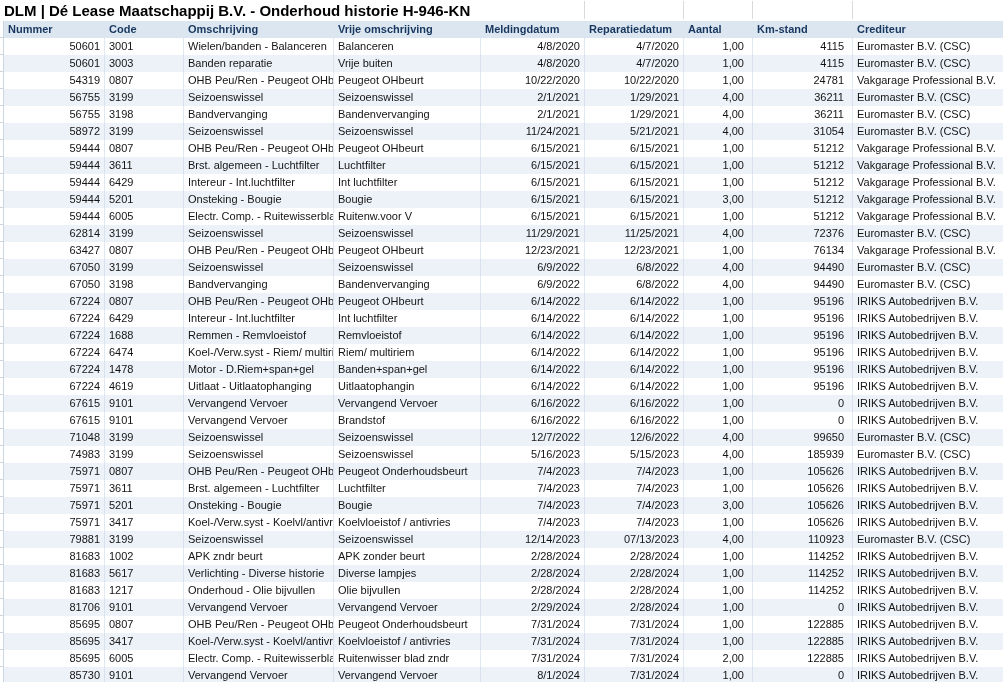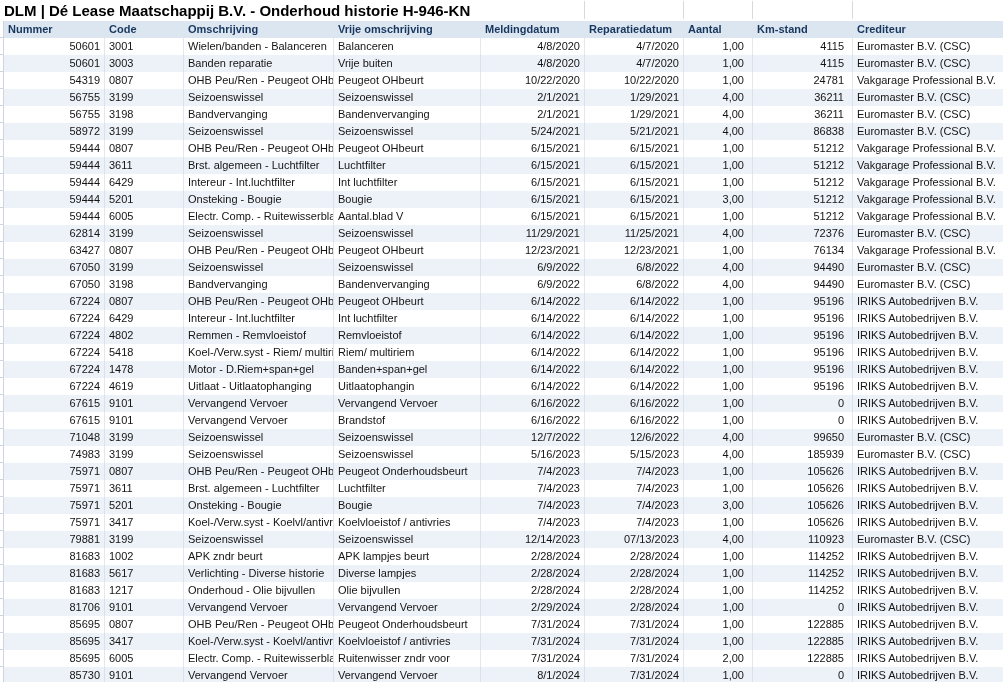--- a/index.html
+++ b/index.html
@@ -135,24 +135,24 @@
         <div class="cell c5 a-r">1/29/2021</div>
         <div class="cell c6 a-r">4,00</div>
         <div class="cell c7 a-r">36211</div>
         <div class="cell c8 a-l">Euromaster B.V. (CSC)</div>
       </div>
       <div class="row band">
         <div class="cell c0 a-r">58972</div>
         <div class="cell c1 a-l">3199</div>
         <div class="cell c2 a-l">Seizoenswissel</div>
         <div class="cell c3 a-l">Seizoenswissel</div>
-        <div class="cell c4 a-r">5/24/2021</div>
+        <div class="cell c4 a-r">11/24/2021</div>
         <div class="cell c5 a-r">5/21/2021</div>
         <div class="cell c6 a-r">4,00</div>
-        <div class="cell c7 a-r">86838</div>
+        <div class="cell c7 a-r">31054</div>
         <div class="cell c8 a-l">Euromaster B.V. (CSC)</div>
       </div>
       <div class="row">
         <div class="cell c0 a-r">59444</div>
         <div class="cell c1 a-l">0807</div>
         <div class="cell c2 a-l">OHB Peu/Ren - Peugeot OHbeurt</div>
         <div class="cell c3 a-l">Peugeot OHbeurt</div>
         <div class="cell c4 a-r">6/15/2021</div>
         <div class="cell c5 a-r">6/15/2021</div>
         <div class="cell c6 a-r">1,00</div>
@@ -189,21 +189,21 @@
         <div class="cell c4 a-r">6/15/2021</div>
         <div class="cell c5 a-r">6/15/2021</div>
         <div class="cell c6 a-r">3,00</div>
         <div class="cell c7 a-r">51212</div>
         <div class="cell c8 a-l">Vakgarage Professional B.V.</div>
       </div>
       <div class="row">
         <div class="cell c0 a-r">59444</div>
         <div class="cell c1 a-l">6005</div>
         <div class="cell c2 a-l">Electr. Comp. - Ruitewisserblad</div>
-        <div class="cell c3 a-l">Aantal.blad V</div>
+        <div class="cell c3 a-l">Ruitenw.voor V</div>
         <div class="cell c4 a-r">6/15/2021</div>
         <div class="cell c5 a-r">6/15/2021</div>
         <div class="cell c6 a-r">1,00</div>
         <div class="cell c7 a-r">51212</div>
         <div class="cell c8 a-l">Vakgarage Professional B.V.</div>
       </div>
       <div class="row band">
         <div class="cell c0 a-r">62814</div>
         <div class="cell c1 a-l">3199</div>
         <div class="cell c2 a-l">Seizoenswissel</div>
@@ -264,32 +264,32 @@
         <div class="cell c2 a-l">Intereur - Int.luchtfilter</div>
         <div class="cell c3 a-l">Int luchtfilter</div>
         <div class="cell c4 a-r">6/14/2022</div>
         <div class="cell c5 a-r">6/14/2022</div>
         <div class="cell c6 a-r">1,00</div>
         <div class="cell c7 a-r">95196</div>
         <div class="cell c8 a-l">IRIKS Autobedrijven B.V.</div>
       </div>
       <div class="row band">
         <div class="cell c0 a-r">67224</div>
-        <div class="cell c1 a-l">4802</div>
+        <div class="cell c1 a-l">1688</div>
         <div class="cell c2 a-l">Remmen - Remvloeistof</div>
         <div class="cell c3 a-l">Remvloeistof</div>
         <div class="cell c4 a-r">6/14/2022</div>
         <div class="cell c5 a-r">6/14/2022</div>
         <div class="cell c6 a-r">1,00</div>
         <div class="cell c7 a-r">95196</div>
         <div class="cell c8 a-l">IRIKS Autobedrijven B.V.</div>
       </div>
       <div class="row">
         <div class="cell c0 a-r">67224</div>
-        <div class="cell c1 a-l">5418</div>
+        <div class="cell c1 a-l">6474</div>
         <div class="cell c2 a-l">Koel-/Verw.syst - Riem/ multiriem</div>
         <div class="cell c3 a-l">Riem/ multiriem</div>
         <div class="cell c4 a-r">6/14/2022</div>
         <div class="cell c5 a-r">6/14/2022</div>
         <div class="cell c6 a-r">1,00</div>
         <div class="cell c7 a-r">95196</div>
         <div class="cell c8 a-l">IRIKS Autobedrijven B.V.</div>
       </div>
       <div class="row band">
         <div class="cell c0 a-r">67224</div>
@@ -409,21 +409,21 @@
         <div class="cell c4 a-r">12/14/2023</div>
         <div class="cell c5 a-r">07/13/2023</div>
         <div class="cell c6 a-r">4,00</div>
         <div class="cell c7 a-r">110923</div>
         <div class="cell c8 a-l">Euromaster B.V. (CSC)</div>
       </div>
       <div class="row">
         <div class="cell c0 a-r">81683</div>
         <div class="cell c1 a-l">1002</div>
         <div class="cell c2 a-l">APK zndr beurt</div>
-        <div class="cell c3 a-l">APK lampjes beurt</div>
+        <div class="cell c3 a-l">APK zonder beurt</div>
         <div class="cell c4 a-r">2/28/2024</div>
         <div class="cell c5 a-r">2/28/2024</div>
         <div class="cell c6 a-r">1,00</div>
         <div class="cell c7 a-r">114252</div>
         <div class="cell c8 a-l">IRIKS Autobedrijven B.V.</div>
       </div>
       <div class="row band">
         <div class="cell c0 a-r">81683</div>
         <div class="cell c1 a-l">5617</div>
         <div class="cell c2 a-l">Verlichting - Diverse historie</div>
@@ -475,21 +475,21 @@
         <div class="cell c4 a-r">7/31/2024</div>
         <div class="cell c5 a-r">7/31/2024</div>
         <div class="cell c6 a-r">1,00</div>
         <div class="cell c7 a-r">122885</div>
         <div class="cell c8 a-l">IRIKS Autobedrijven B.V.</div>
       </div>
       <div class="row">
         <div class="cell c0 a-r">85695</div>
         <div class="cell c1 a-l">6005</div>
         <div class="cell c2 a-l">Electr. Comp. - Ruitewisserblad</div>
-        <div class="cell c3 a-l">Ruitenwisser zndr voor</div>
+        <div class="cell c3 a-l">Ruitenwisser blad zndr</div>
         <div class="cell c4 a-r">7/31/2024</div>
         <div class="cell c5 a-r">7/31/2024</div>
         <div class="cell c6 a-r">2,00</div>
         <div class="cell c7 a-r">122885</div>
         <div class="cell c8 a-l">IRIKS Autobedrijven B.V.</div>
       </div>
       <div class="row band">
         <div class="cell c0 a-r">85730</div>
         <div class="cell c1 a-l">9101</div>
         <div class="cell c2 a-l">Vervangend Vervoer</div>

